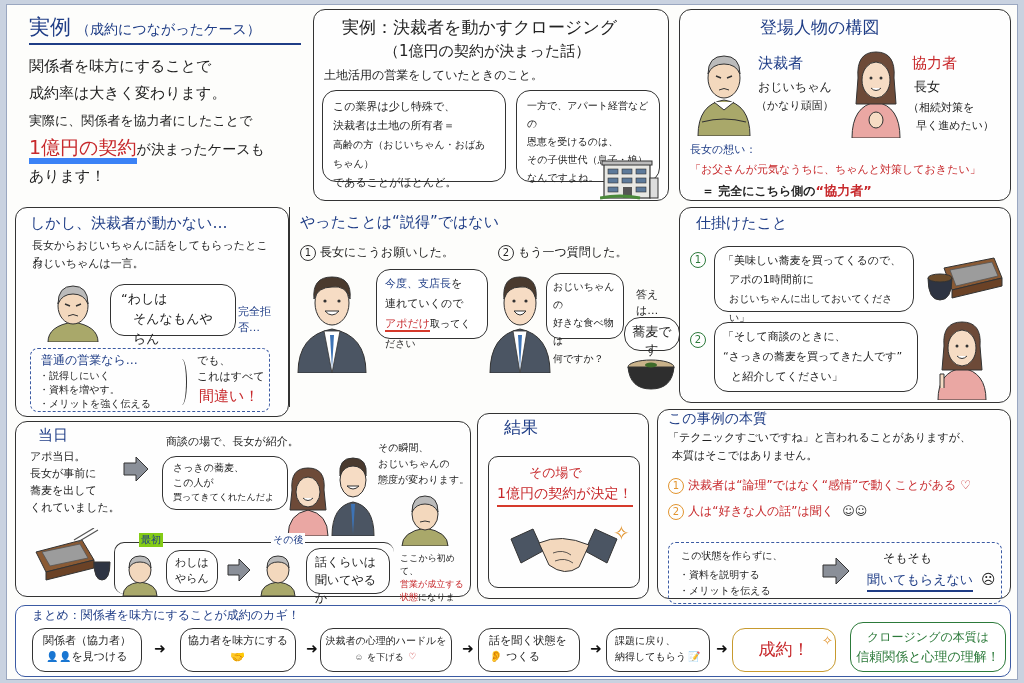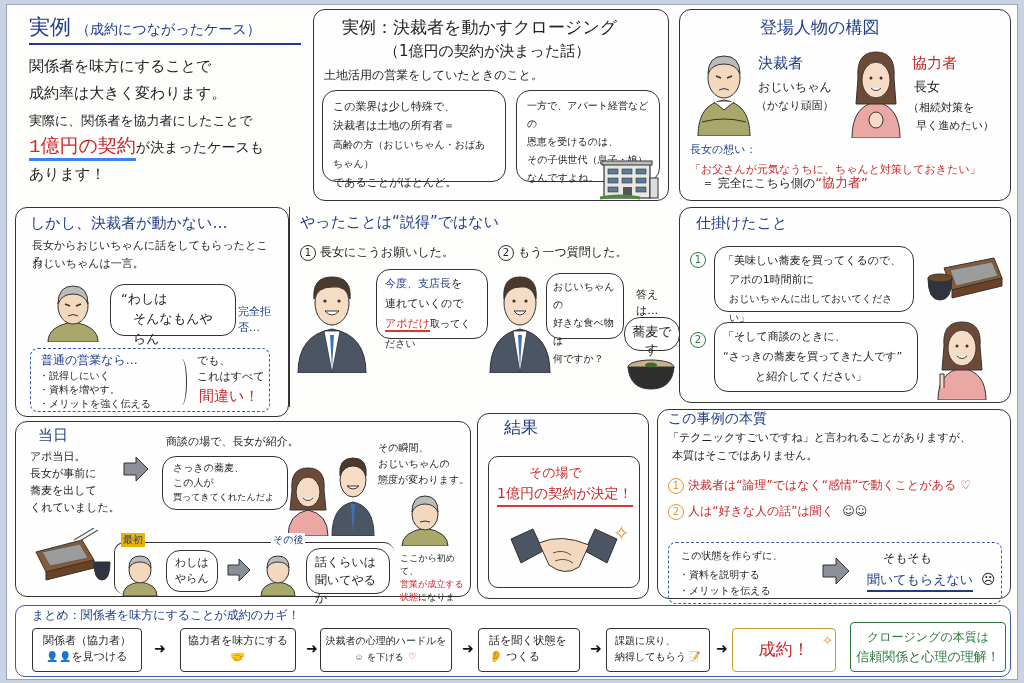--- a/index.html
+++ b/index.html
@@ -12,28 +12,28 @@
   .red { color: #c7282b; }
   .green { color: #2c7a3a; }
   .orange { color: #e29530; }
   .t13 { font-size: 13px; line-height: 20px; }
   .t12 { font-size: 12px; line-height: 18px; }
   .t11 { font-size: 11px; line-height: 16px; }
   .t10 { font-size: 10px; line-height: 14px; }
   .t9 { font-size: 9px; line-height: 12px; }
   .bubble { position: absolute; border: 1.4px solid #333; border-radius: 14px; background: #fff; padding: 6px 10px; }
   .dash { position: absolute; border: 1.5px dashed #3b5aa3; border-radius: 8px; }
-  .underline-orange { border-bottom: 3px solid #3b82f6; font-family: Liberation Mono, monospace; }
+  .underline-orange { border-bottom: 6px solid #3b82f6; }
   .underline-red { border-bottom: 2px solid #d63a2c; }
   .underline-navy { border-bottom: 2px solid #1f3d86; }
   .fig { position: absolute; }
   .num { display: inline-block; width: 16px; height: 16px; border-radius: 50%; border: 1.3px solid #333; text-align: center; font-size: 10px; line-height: 14px; margin-right: 4px; }
   .num.g { border-color: #2c7a3a; color: #2c7a3a; }
   .num.o { border-color: #e29530; color: #e29530; }
-  .step { position: absolute; border: 1.4px solid #333; border-radius: 4px; background: #fff; text-align: center; font-size: 11px; line-height: 16px; padding-top: 4px; }
+  .step { position: absolute; border: 1.4px solid #333; border-radius: 13px; background: #fff; text-align: center; font-size: 11px; line-height: 16px; padding-top: 4px; }
   .blk-arrow { position: absolute; font-size: 14px; font-weight: bold; color: #111; }
 </style>
 </head>
 <body>
 
 <div class="frame">
 
   <div class="abs" style="left:14px;top:4px;width:278px;height:195px;">
     <div class="abs underline-navy" style="left:8px;top:4px;width:272px;padding-bottom:2px;border-bottom-width:2px;">
       <span class="navy" style="font-size:21px;">実例</span>
@@ -107,21 +107,21 @@
         <circle cx="35" cy="30" r="1.5" fill="#333"></circle>
       <path d="M25 40 Q30 45 35 40" stroke="#333" stroke-width="1" fill="#fff"></path>
       <ellipse cx="30" cy="72" rx="7" ry="8" fill="#f6dcc4" stroke="#333" stroke-width="1"></ellipse>
     </svg>
     <div class="abs red" style="left:232px;top:44px;font-size:15px;">協力者</div>
     <div class="abs t12" style="left:234px;top:68px;font-size:13px;">長女</div>
     <div class="abs t11" style="left:228px;top:90px;">（相続対策を</div>
     <div class="abs t11" style="left:236px;top:108px;">早く進めたい）</div>
     <div class="abs navy t11" style="left:10px;top:132px;">長女の想い：</div>
     <div class="abs red t11" style="left:10px;top:152px;">「お父さんが元気なうちに、ちゃんと対策しておきたい」</div>
-    <div class="abs t12" style="left:22px;top:164px;">
+    <div class="abs t12" style="left:22px;top:172px;font-weight:bold;">
       <span>＝ 完全にこちら側の</span><span class="red" style="font-size:13px;">“協力者”</span>
     </div>
   </div>
 
   <div class="panel" style="left:8px;top:202px;width:274px;height:210px;">
     <div class="abs navy" style="left:14px;top:6px;font-size:15px;">しかし、決裁者が動かない…</div>
     <div class="abs t11" style="left:16px;top:30px;">長女からおじいちゃんに話をしてもらったところ、</div>
     <div class="abs t11" style="left:16px;top:48px;">おじいちゃんは一言。</div>
     <svg class="fig" style="left:30px;top:74px;" width="54" height="60" viewBox="0 0 54 60">
       <path d="M2 60 Q2 44 27 40 Q52 44 52 60 Z" fill="#a9a86a" stroke="#333" stroke-width="1"></path>
@@ -210,21 +210,21 @@
       <path d="M20 20 L70 10 L78 30 L28 42 Z" fill="#8a5a34" stroke="#333" stroke-width="1"></path>
       <path d="M28 42 L78 30 L78 38 L28 50 Z" fill="#6b4226" stroke="#333" stroke-width="1"></path>
       <path d="M26 22 L68 14 L74 28 L32 38 Z" fill="#9c9c9c" stroke="#555" stroke-width="0.8"></path>
       <path d="M4 30 Q4 52 16 52 Q28 52 28 30 Z" fill="#2e3442" stroke="#333" stroke-width="1"></path>
       <ellipse cx="16" cy="30" rx="12" ry="4" fill="#6b4b2a" stroke="#333" stroke-width="1"></ellipse>
     </svg>
     <span class="num g abs" style="left:10px;top:124px;">2</span>
     <div class="bubble t11" style="left:34px;top:114px;width:204px;height:70px;line-height:20px;padding:4px 8px;">
       <div>「そして商談のときに、</div>
       <div>“さっきの蕎麦を買ってきた人です”</div>
-      <div style="padding-left:8px;margin-left:24px;">と紹介してください」</div>
+      <div style="padding-left:8px;">と紹介してください」</div>
     </div>
     <svg class="fig" style="left:252px;top:110px;" width="60" height="82" viewBox="0 0 60 82">
       <path d="M6 82 Q6 54 30 50 Q54 54 54 82 Z" fill="#eaa7a3" stroke="#333" stroke-width="1"></path>
       <path d="M12 28 Q10 4 30 4 Q50 4 48 28 L50 52 L10 52 Z" fill="#6d4a38" stroke="#333" stroke-width="1"></path>
       <ellipse cx="30" cy="30" rx="14" ry="18" fill="#f6dcc4" stroke="#333" stroke-width="1"></ellipse>
       <circle cx="25" cy="28" r="1.5" fill="#333"></circle>
         <circle cx="35" cy="28" r="1.5" fill="#333"></circle>
       <path d="M25 38 Q30 43 35 38" stroke="#333" stroke-width="1" fill="#fff"></path>
       <path d="M8 70 L8 56 L12 56 L12 70" fill="#f6dcc4" stroke="#333" stroke-width="1"></path>
     </svg>
@@ -272,21 +272,21 @@
       <div>おじいちゃんの</div>
       <div>態度が変わります。</div>
     </div>
     <svg class="fig" style="left:384px;top:70px;" width="50" height="54" viewBox="0 0 50 54">
       <path d="M2 54 Q2 40 25 36 Q48 40 48 54 Z" fill="#a9a86a" stroke="#333" stroke-width="1"></path>
       <ellipse cx="25" cy="22" rx="13" ry="16" fill="#f3d8bd" stroke="#333" stroke-width="1"></ellipse>
       <path d="M12 20 Q12 4 25 4 Q38 4 38 20 Q34 12 25 12 Q16 12 12 20 Z" fill="#bbb" stroke="#333" stroke-width="1"></path>
       <path d="M20 30 Q25 28 30 30" stroke="#333" stroke-width="1" fill="none"></path>
     </svg>
     <div class="abs" style="left:98px;top:120px;width:280px;height:52px;border:1.4px solid #333;border-radius:10px;border-bottom:none;border-right:none;">
-      <div class="abs navy t10" style="left:6px;top:-10px;background:#eab308;padding:0 2px;">最初</div>
+      <div class="abs navy t10" style="left:24px;top:-10px;background:#84cc16;padding:0 2px;">最初</div>
       <div class="abs navy t10" style="left:156px;top:-10px;background:#fefefe;padding:0 2px;">その後</div>
     </div>
     <svg class="fig" style="left:106px;top:130px;" width="36" height="44" viewBox="0 0 36 44">
       <path d="M1 44 Q1 32 18 30 Q35 32 35 44 Z" fill="#a9a86a" stroke="#333" stroke-width="1"></path>
       <ellipse cx="18" cy="18" rx="11" ry="13" fill="#f3d8bd" stroke="#333" stroke-width="1"></ellipse>
       <path d="M7 16 Q7 4 18 4 Q29 4 29 16 Q26 10 18 10 Q10 10 7 16 Z" fill="#bbb" stroke="#333" stroke-width="1"></path>
     </svg>
     <div class="bubble t11" style="left:150px;top:128px;width:52px;height:42px;line-height:16px;padding:4px 8px;">
       <div>わしは</div>
       <div>やらん</div>

